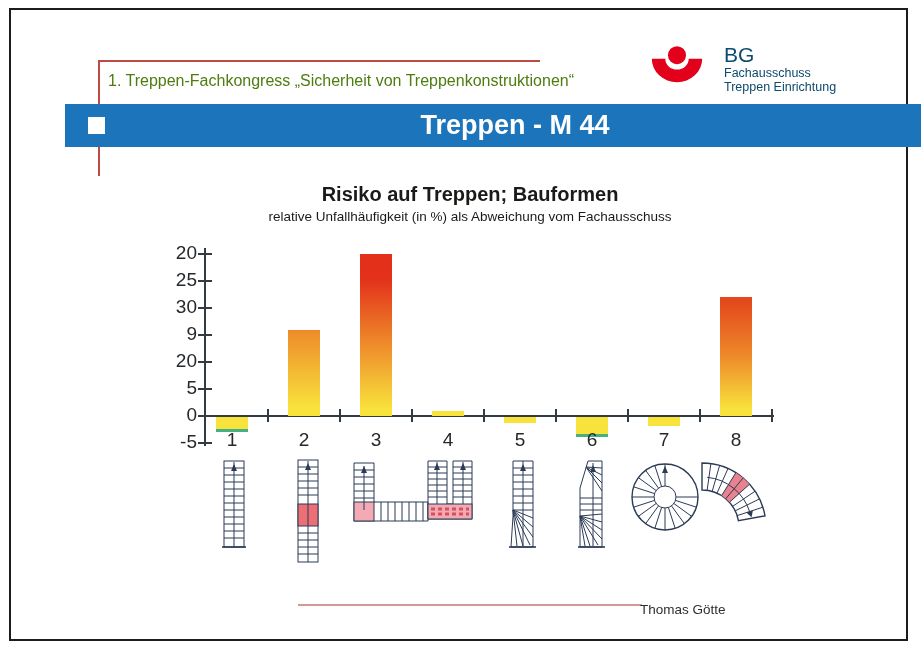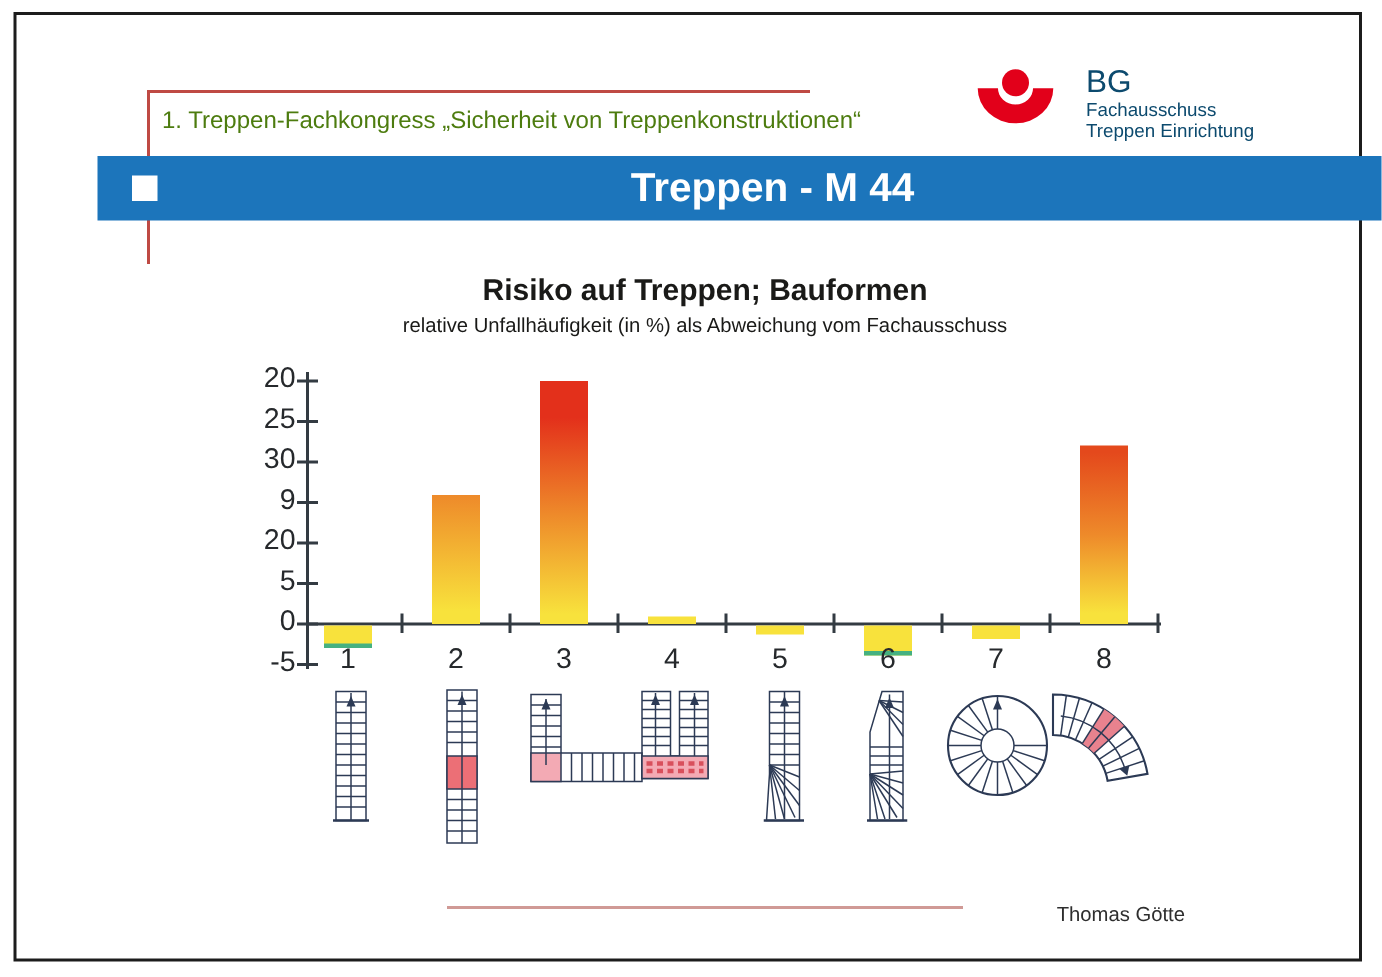--- a/index.html
+++ b/index.html
@@ -23,21 +23,21 @@
                font-size:20px;font-weight:bold;color:#1a1a18;}
   .chart-subtitle{position:absolute;left:140px;top:209px;width:660px;text-align:center;
                   font-size:13.5px;color:#1a1a18;}
   #chart,#stairs{position:absolute;left:0;top:0;width:921px;height:651px;pointer-events:none;}
   .axis{position:absolute;background:#333b42;}
   .bar{position:absolute;}
   .ylab{position:absolute;font-size:19px;color:#26292c;text-align:right;}
   .xlab{position:absolute;font-size:19px;color:#26292c;text-align:center;}
   .stair{position:absolute;}
   .footer-line{position:absolute;left:298px;top:604px;width:344px;height:2px;background:#d09a96;}
-  .author{position:absolute;left:640px;top:602px;width:150px;text-align:right;
+  .author{position:absolute;left:640px;top:602px;width:150px;text-align:left;
           font-size:13.5px;color:#2e2e2e;}
 </style>
 </head>
 <body>
 
 <div class="frame"></div>
 
 <div class="rule-h"></div>
 <div class="rule-v"></div>
 <div class="congress">1. Treppen-Fachkongress „Sicherheit von Treppenkonstruktionen“</div>

